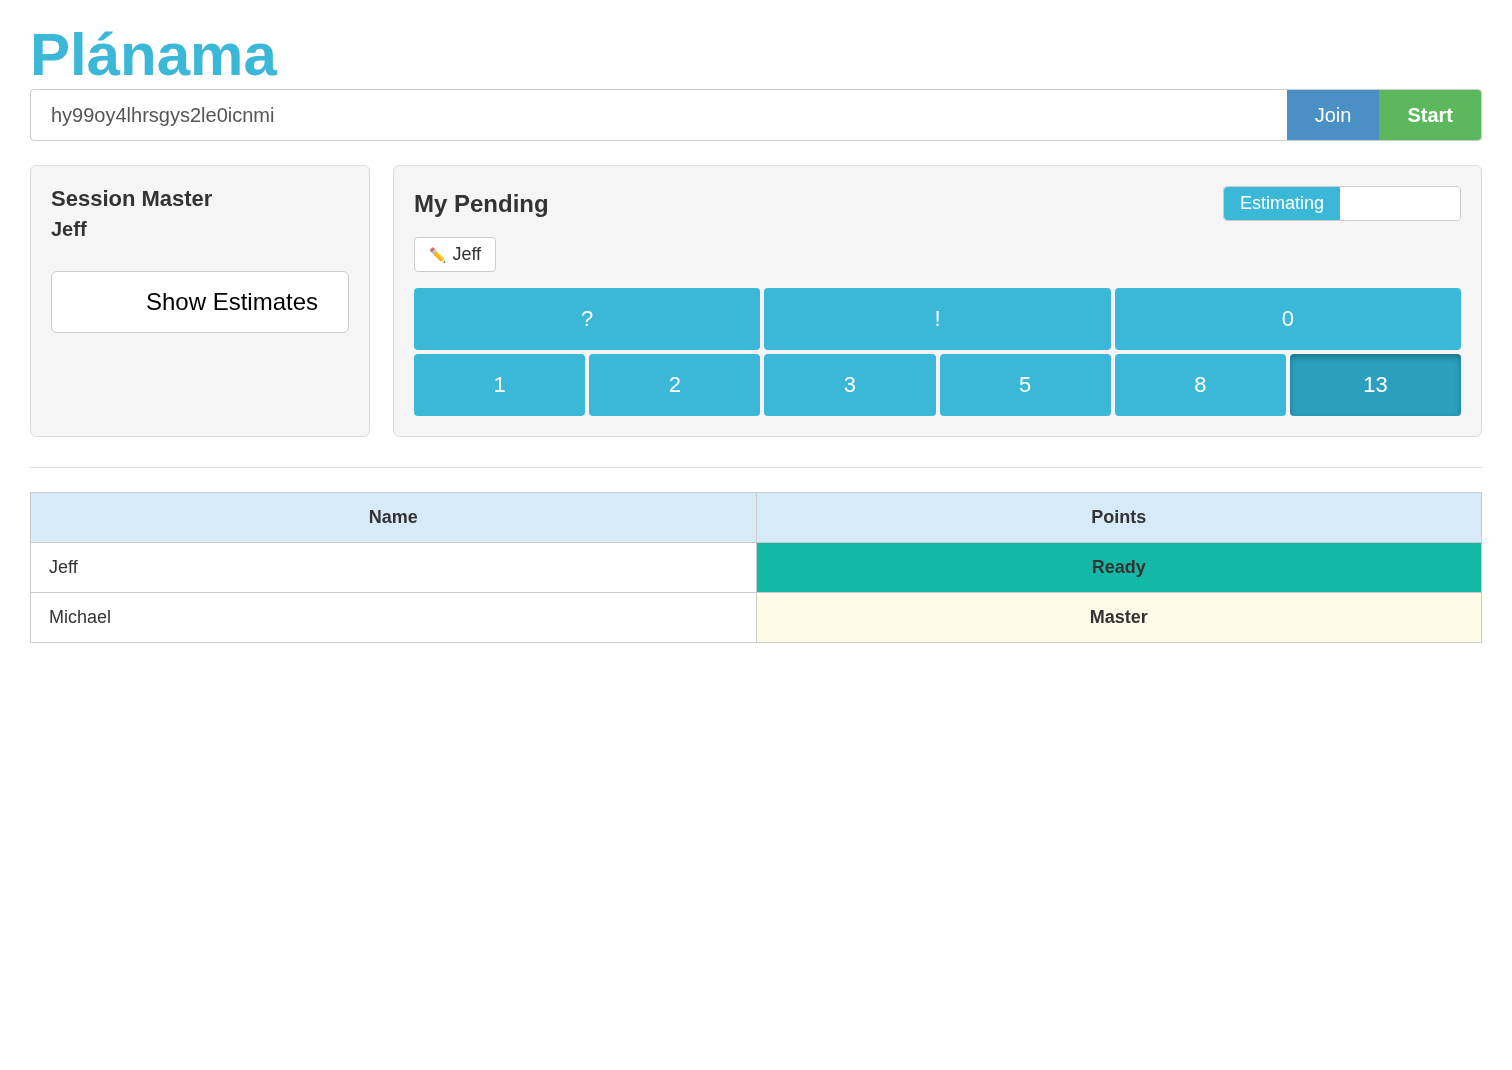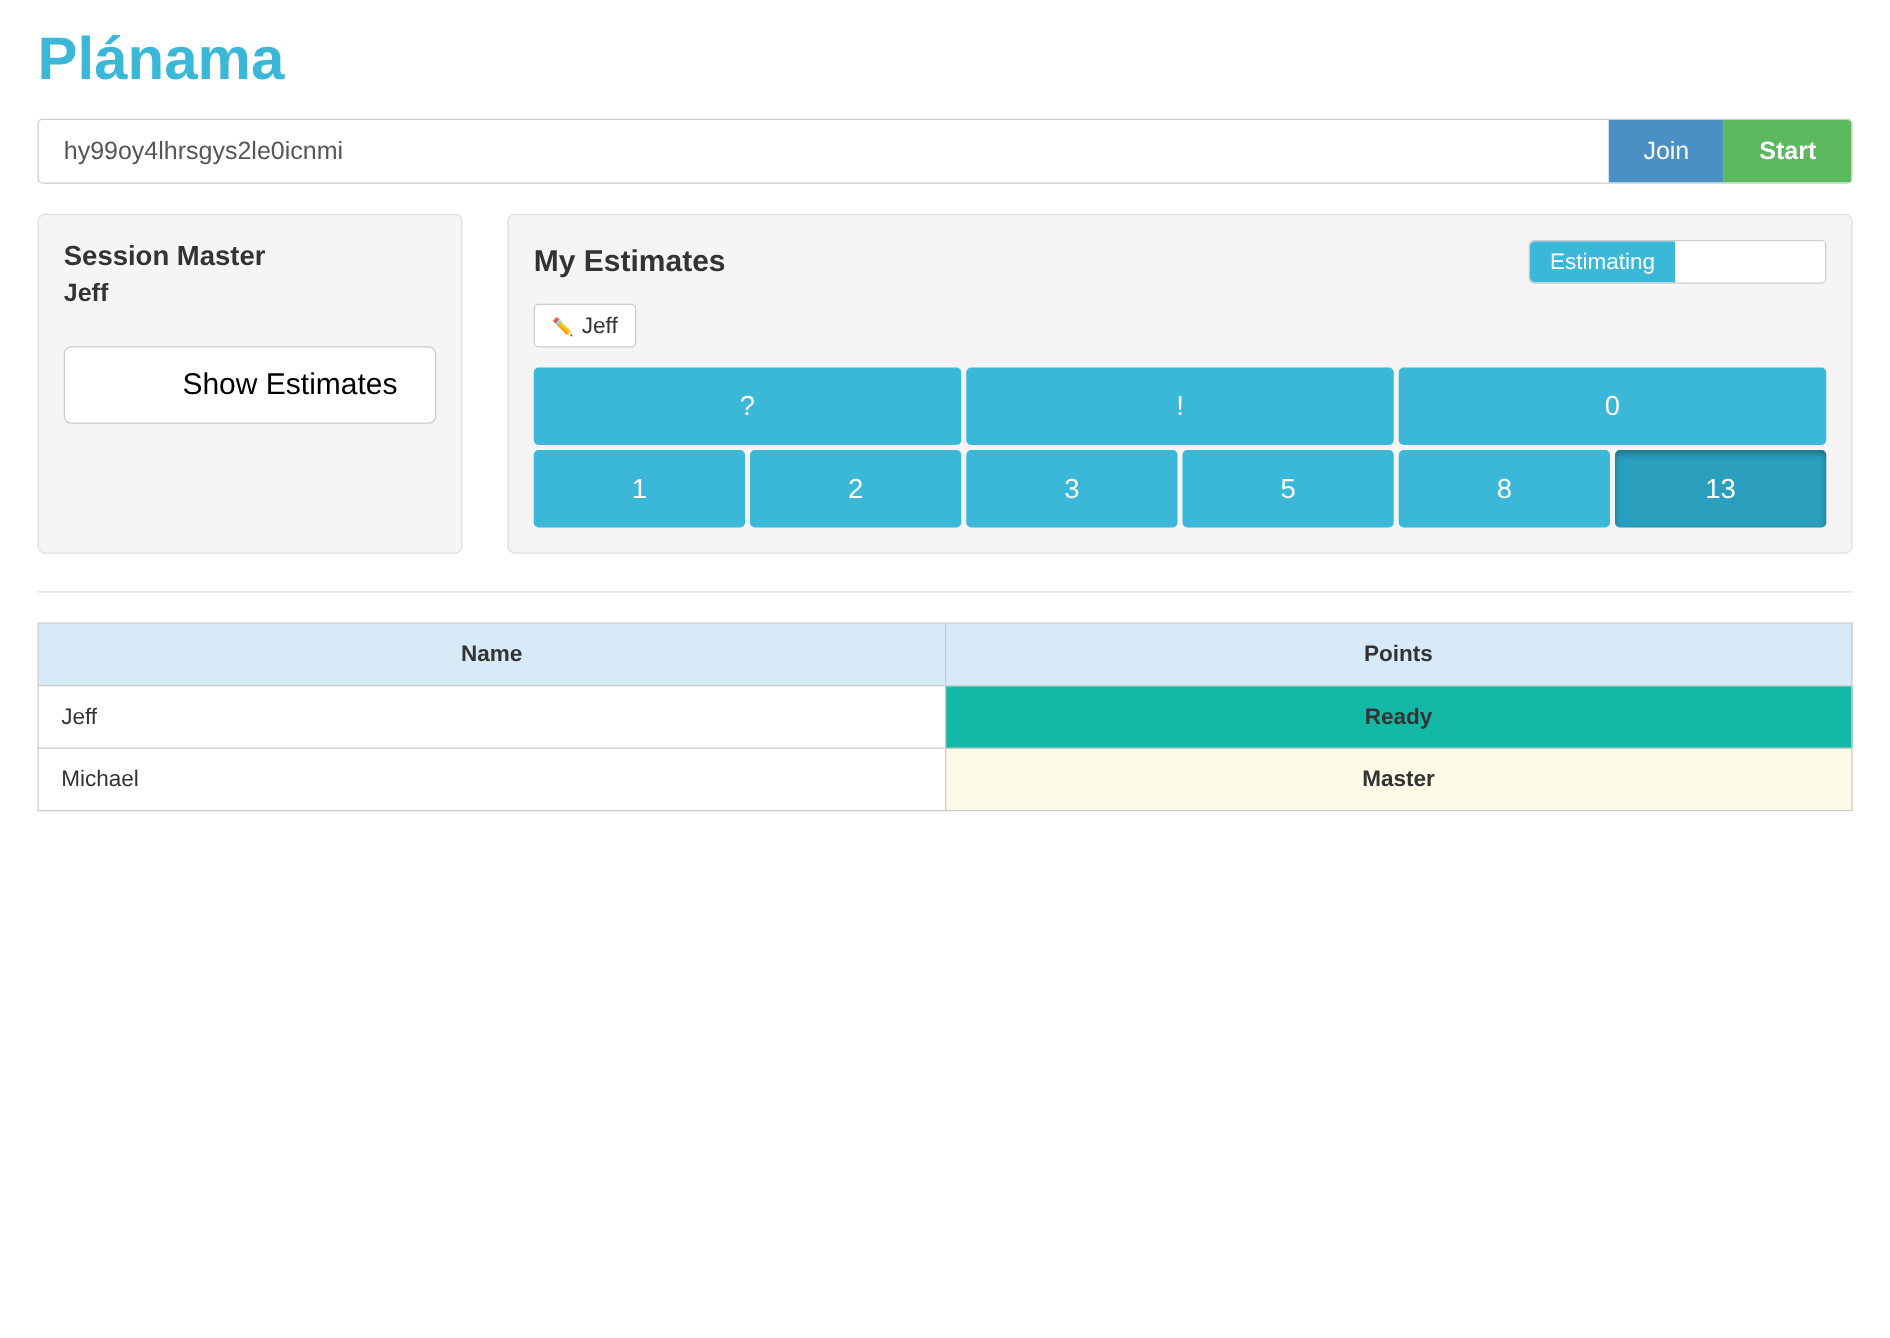--- a/index.html
+++ b/index.html
@@ -9,24 +9,23 @@
     }
 
     body {
       font-family: -apple-system, BlinkMacSystemFont, 'Segoe UI', Helvetica, Arial, sans-serif;
       background: #ffffff;
       color: #333;
       padding: 20px 30px;
     }
 
     .app-title {
-      font-size: 48px;
+      font-size: 60px;
       font-weight: bold;
       color: #3bb8d8;
-      margin-bottom: 20px;
     }
 
     .session-bar {
       display: flex;
       align-items: center;
       border: 1px solid #ccc;
       border-radius: 4px;
       margin-bottom: 24px;
       overflow: hidden;
       height: 52px;
@@ -57,21 +56,21 @@
       border: none;
       padding: 0 28px;
       height: 100%;
       font-size: 20px;
       font-weight: 700;
       cursor: pointer;
     }
 
     .main-panels {
       display: flex;
-      gap: 36px;
+      gap: 23px;
       margin-bottom: 30px;
     }
 
     .left-panel {
       background: #f5f5f5;
       border: 1px solid #ddd;
       border-radius: 6px;
       padding: 20px;
       width: 340px;
       min-width: 340px;
@@ -251,21 +250,21 @@
 
 <div class="main-panels">
   <div class="left-panel">
     <div class="session-master-label">Session Master</div>
     <div class="session-master-name">Jeff</div>
     <button class="btn-show-estimates">Show Estimates</button>
   </div>
 
   <div class="right-panel">
     <div class="right-panel-header">
-      <div class="my-estimate-title">My Estimates</div>
+      <div class="my-estimate-title">My Pending</div>
       <div class="estimating-input-area">
         <span class="estimating-badge">Estimating</span>
         <input class="estimating-input" type="text" value="" style="">
       </div>
     </div>
 
     <div class="user-tag">
       <span class="pencil-icon">✏️</span>
       <span>Jeff</span>
     </div>

